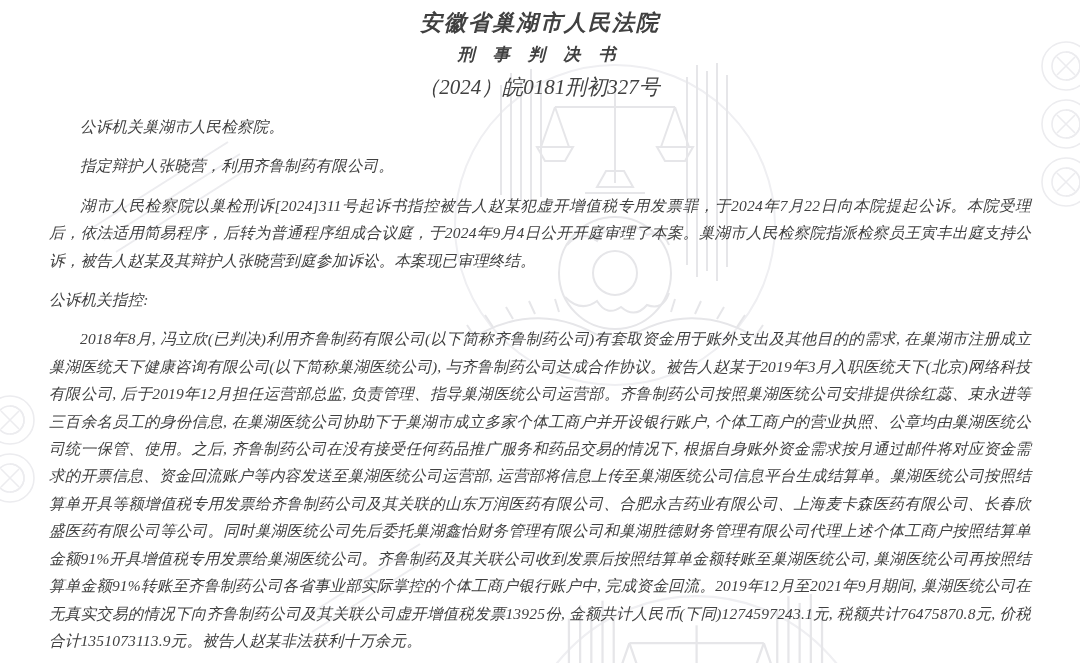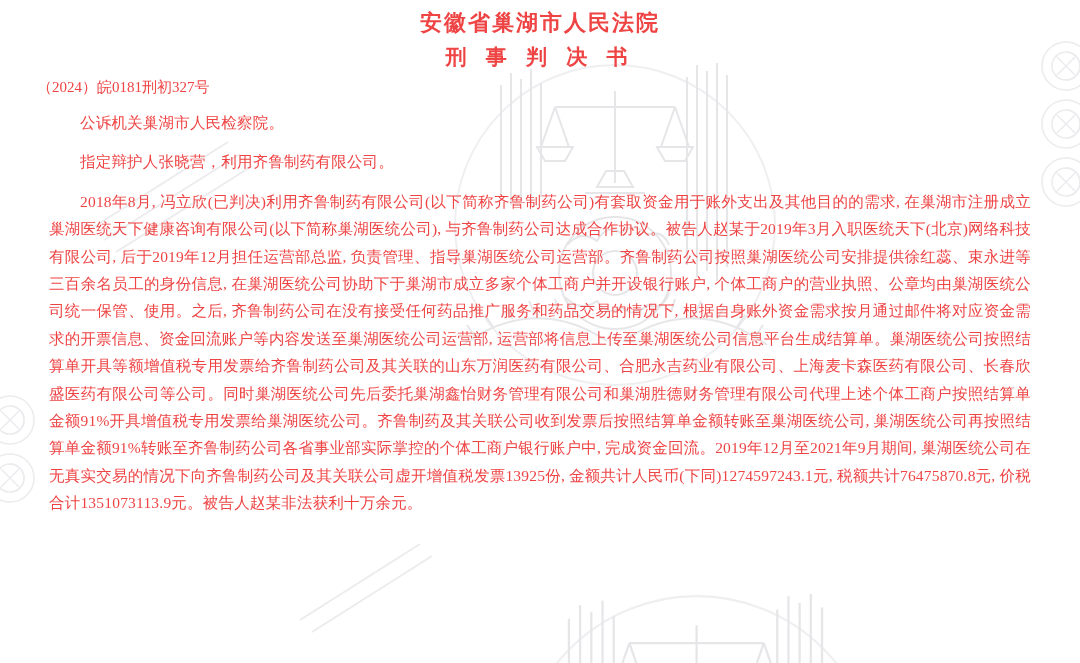--- a/index.html
+++ b/index.html
@@ -6,45 +6,46 @@
   body {
     width: 1080px; height: 663px;
     background: #ffffff;
     overflow: hidden;
   }
   .page {
     position: relative;
     width: 1080px; height: 663px;
     background: #ffffff;
     font-family: "Liberation Serif", "DejaVu Serif", serif;
-    color: #ef4444;
+    color: #404040;
+    font-style: italic;
   }
   .watermark-layer {
     position: absolute; top: 0; left: 0; width: 1080px; height: 663px;
     z-index: 0; pointer-events: none;
   }
   .content {
     position: relative; z-index: 1;
     padding: 5px 37px 0 37px;
   }
   .court-name {
     text-align: center;
     font-size: 22px; font-weight: 700;
     letter-spacing: 2px;
     margin: 3px 0 1px 0;
   }
   .doc-title {
     text-align: center;
-    font-size: 21px; font-weight: 700;
+    font-size: 17px; font-weight: 700;
     letter-spacing: 7px;
     margin: 5px 0 6px 0;
   }
   .case-number {
-    text-align: left;
-    font-size: 15px;
+    text-align: center;
+    font-size: 21px;
     margin: 7px 2px 10px 0;
   }
   .para {
     font-size: 15.5px;
     line-height: 27.4px;
     margin: 12px;
     text-align: justify;
     letter-spacing: 0.2px;
   }
   .para.indent { text-indent: 2em; }
@@ -134,17 +135,19 @@
     </svg>
   </div>
 
   <div class="content">
     <div class="court-name">安徽省巢湖市人民法院</div>
     <div class="doc-title">刑 事 判 决 书</div>
     <div class="case-number">（2024）皖0181刑初327号</div>
     <div>
         <p class="para indent">公诉机关巢湖市人民检察院。</p>
         <p class="para indent">指定辩护人张晓营，利用齐鲁制药有限公司。</p>
+        <p class="para indent">湖市人民检察院以巢检刑诉[2024]311号起诉书指控被告人赵某犯虚开增值税专用发票罪，于2024年7月22日向本院提起公诉。本院受理后，依法适用简易程序，后转为普通程序组成合议庭，于2024年9月4日公开开庭审理了本案。巢湖市人民检察院指派检察员王寅丰出庭支持公诉，被告人赵某及其辩护人张晓营到庭参加诉讼。本案现已审理终结。</p>
+        <p class="para">公诉机关指控:</p>
         <p class="para indent">2018年8月, 冯立欣(已判决)利用齐鲁制药有限公司(以下简称齐鲁制药公司)有套取资金用于账外支出及其他目的的需求, 在巢湖市注册成立巢湖医统天下健康咨询有限公司(以下简称巢湖医统公司), 与齐鲁制药公司达成合作协议。被告人赵某于2019年3月入职医统天下(北京)网络科技有限公司, 后于2019年12月担任运营部总监, 负责管理、指导巢湖医统公司运营部。齐鲁制药公司按照巢湖医统公司安排提供徐红蕊、束永进等三百余名员工的身份信息, 在巢湖医统公司协助下于巢湖市成立多家个体工商户并开设银行账户, 个体工商户的营业执照、公章均由巢湖医统公司统一保管、使用。之后, 齐鲁制药公司在没有接受任何药品推广服务和药品交易的情况下, 根据自身账外资金需求按月通过邮件将对应资金需求的开票信息、资金回流账户等内容发送至巢湖医统公司运营部, 运营部将信息上传至巢湖医统公司信息平台生成结算单。巢湖医统公司按照结算单开具等额增值税专用发票给齐鲁制药公司及其关联的山东万润医药有限公司、合肥永吉药业有限公司、上海麦卡森医药有限公司、长春欣盛医药有限公司等公司。同时巢湖医统公司先后委托巢湖鑫怡财务管理有限公司和巢湖胜德财务管理有限公司代理上述个体工商户按照结算单金额91%开具增值税专用发票给巢湖医统公司。齐鲁制药及其关联公司收到发票后按照结算单金额转账至巢湖医统公司, 巢湖医统公司再按照结算单金额91%转账至齐鲁制药公司各省事业部实际掌控的个体工商户银行账户中, 完成资金回流。2019年12月至2021年9月期间, 巢湖医统公司在无真实交易的情况下向齐鲁制药公司及其关联公司虚开增值税发票13925份, 金额共计人民币(下同)1274597243.1元, 税额共计76475870.8元, 价税合计1351073113.9元。被告人赵某非法获利十万余元。</p>
       </div>
   </div>
 
 </div>
 
 </body></html>

